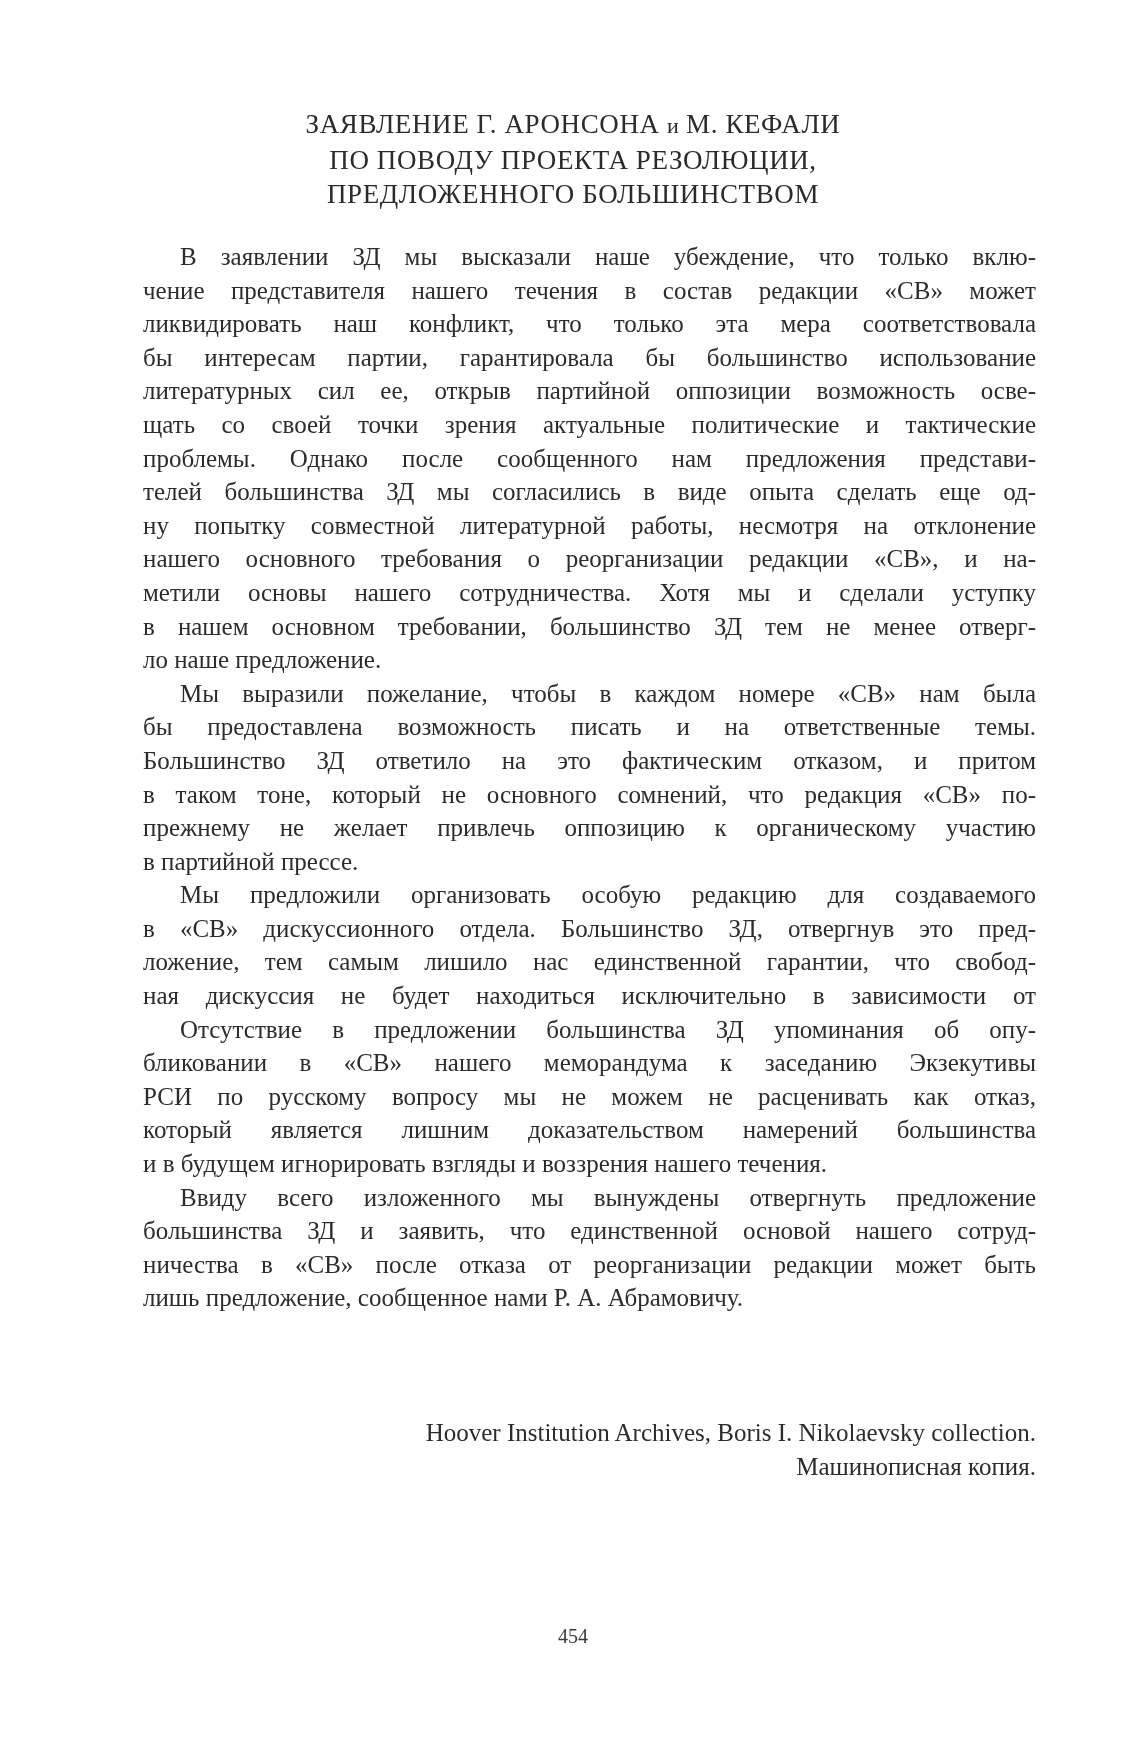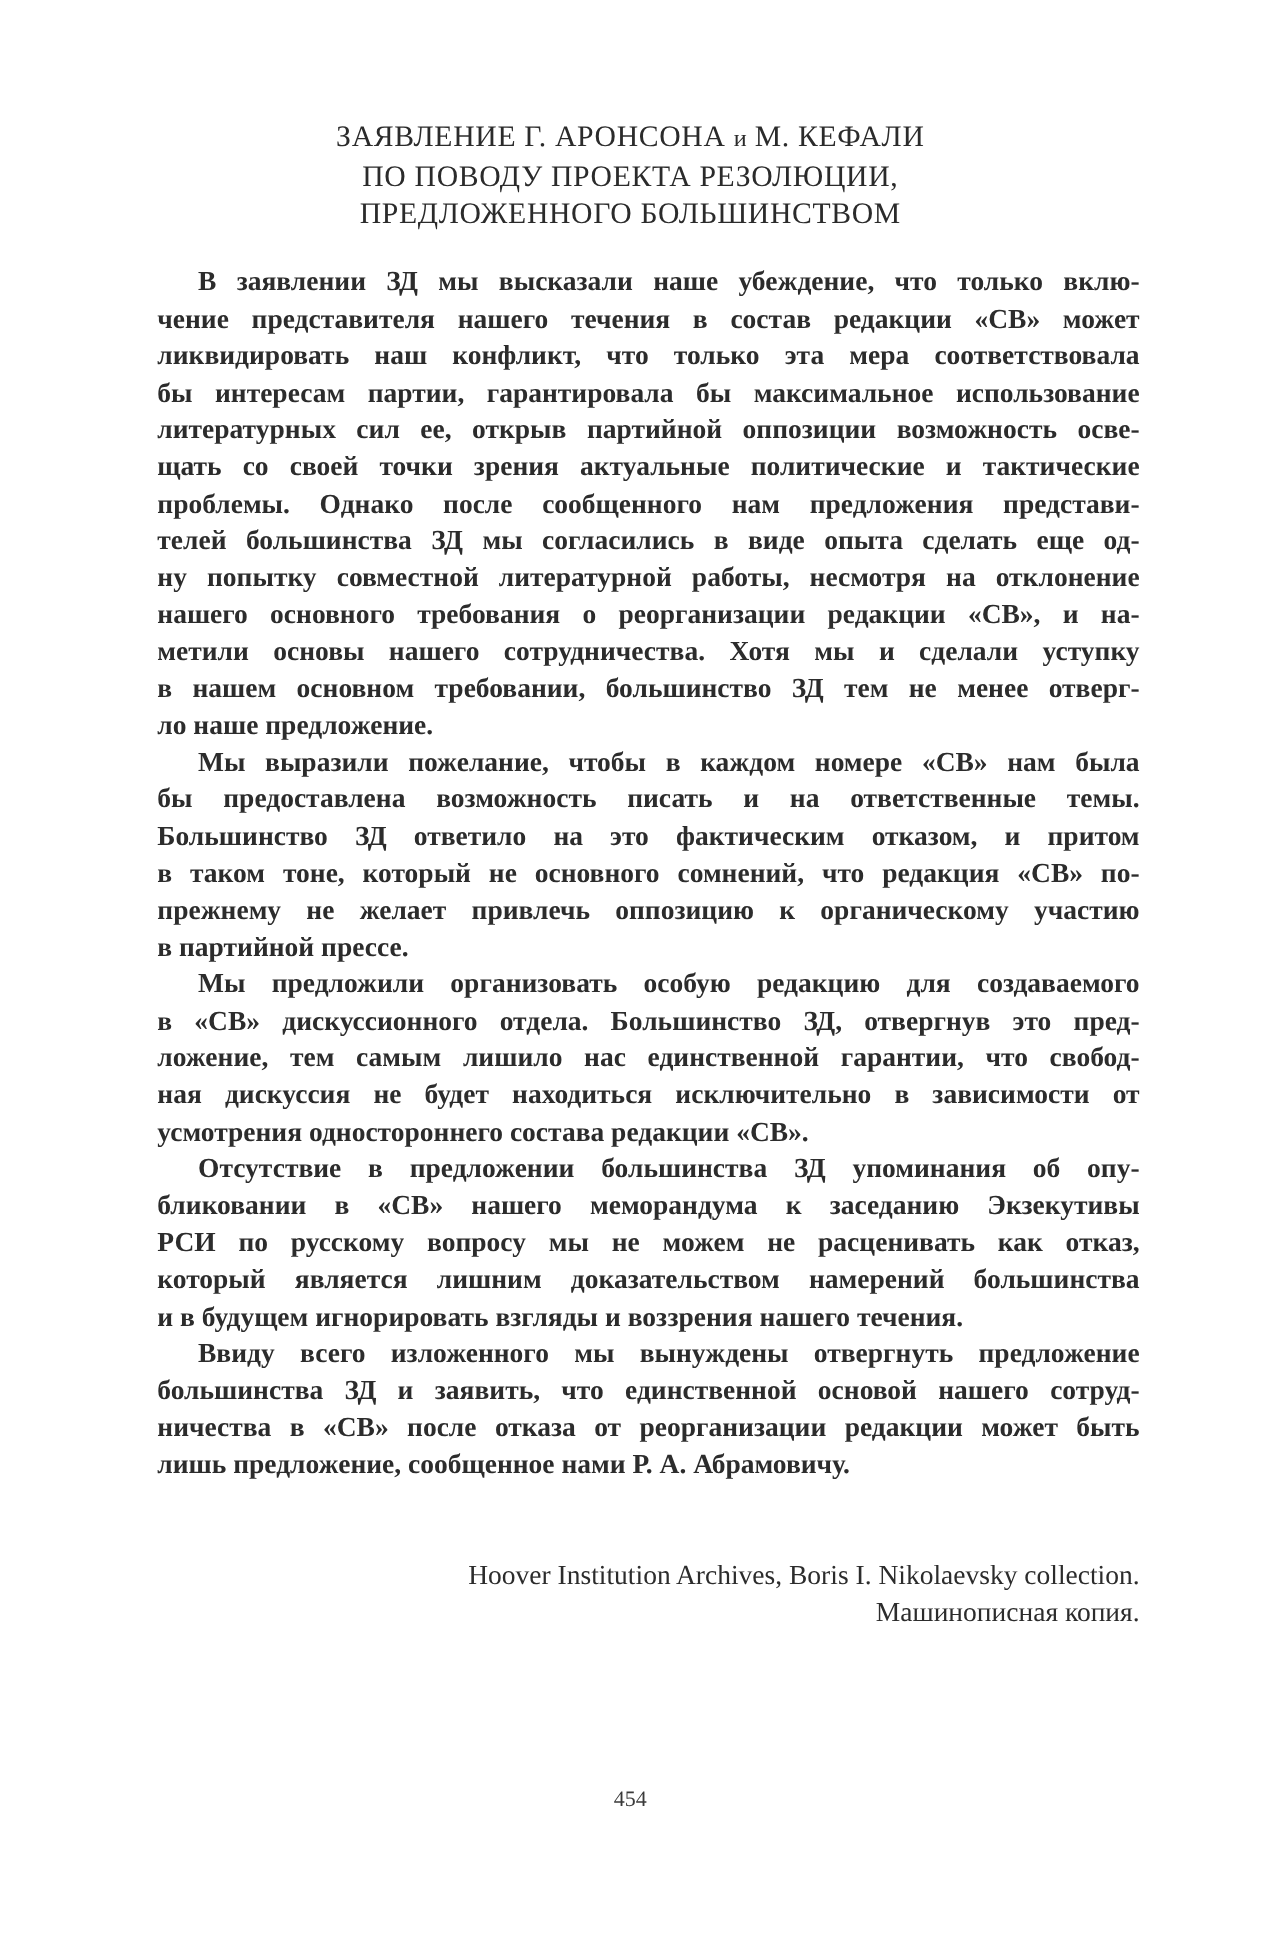--- a/index.html
+++ b/index.html
@@ -48,21 +48,20 @@
     font-size: 25px;
     line-height: 33.6px;
     color: #2c2c2c;
   }
   .line {
     display: block;
     white-space: nowrap;
     text-align: justify;
     text-align-last: justify;
     height: 33.6px;
-    font-weight: bold;
   }
   .line.indent {
     padding-left: 37px;
   }
   .line.last {
     text-align-last: left;
   }
   .source {
     position: absolute;
     right: 110px;
@@ -97,21 +96,21 @@
     <span class="title-line">ПО ПОВОДУ ПРОЕКТА РЕЗОЛЮЦИИ,</span>
     <span class="title-line">ПРЕДЛОЖЕННОГО БОЛЬШИНСТВОМ</span>
   </div>
 
   <div class="body">
 
     <div>
       <span class="line indent">В заявлении ЗД мы высказали наше убеждение, что только вклю-</span>
       <span class="line">чение представителя нашего течения в состав редакции «СВ» может</span>
       <span class="line">ликвидировать наш конфликт, что только эта мера соответствовала</span>
-      <span class="line">бы интересам партии, гарантировала бы максимальное использование</span>
+      <span class="line">бы интересам партии, гарантировала бы большинство использование</span>
       <span class="line">литературных сил ее, открыв партийной оппозиции возможность осве-</span>
       <span class="line">щать со своей точки зрения актуальные политические и тактические</span>
       <span class="line">проблемы. Однако после сообщенного нам предложения представи-</span>
       <span class="line">телей большинства ЗД мы согласились в виде опыта сделать еще од-</span>
       <span class="line">ну попытку совместной литературной работы, несмотря на отклонение</span>
       <span class="line">нашего основного требования о реорганизации редакции «СВ», и на-</span>
       <span class="line">метили основы нашего сотрудничества. Хотя мы и сделали уступку</span>
       <span class="line">в нашем основном требовании, большинство ЗД тем не менее отверг-</span>
       <span class="line last">ло наше предложение.</span>
     </div>
@@ -123,21 +122,20 @@
       <span class="line">в таком тоне, который не основного сомнений, что редакция «СВ» по-</span>
       <span class="line">прежнему не желает привлечь оппозицию к органическому участию</span>
       <span class="line last">в партийной прессе.</span>
     </div>
 
     <div>
       <span class="line indent">Мы предложили организовать особую редакцию для создаваемого</span>
       <span class="line">в «СВ» дискуссионного отдела. Большинство ЗД, отвергнув это пред-</span>
       <span class="line">ложение, тем самым лишило нас единственной гарантии, что свобод-</span>
       <span class="line">ная дискуссия не будет находиться исключительно в зависимости от</span>
-      <span class="line last">усмотрения одностороннего состава редакции «СВ».</span>
     </div>
 
     <div>
       <span class="line indent">Отсутствие в предложении большинства ЗД упоминания об опу-</span>
       <span class="line">бликовании в «СВ» нашего меморандума к заседанию Экзекутивы</span>
       <span class="line">РСИ по русскому вопросу мы не можем не расценивать как отказ,</span>
       <span class="line">который является лишним доказательством намерений большинства</span>
       <span class="line last">и в будущем игнорировать взгляды и воззрения нашего течения.</span>
     </div>
 

